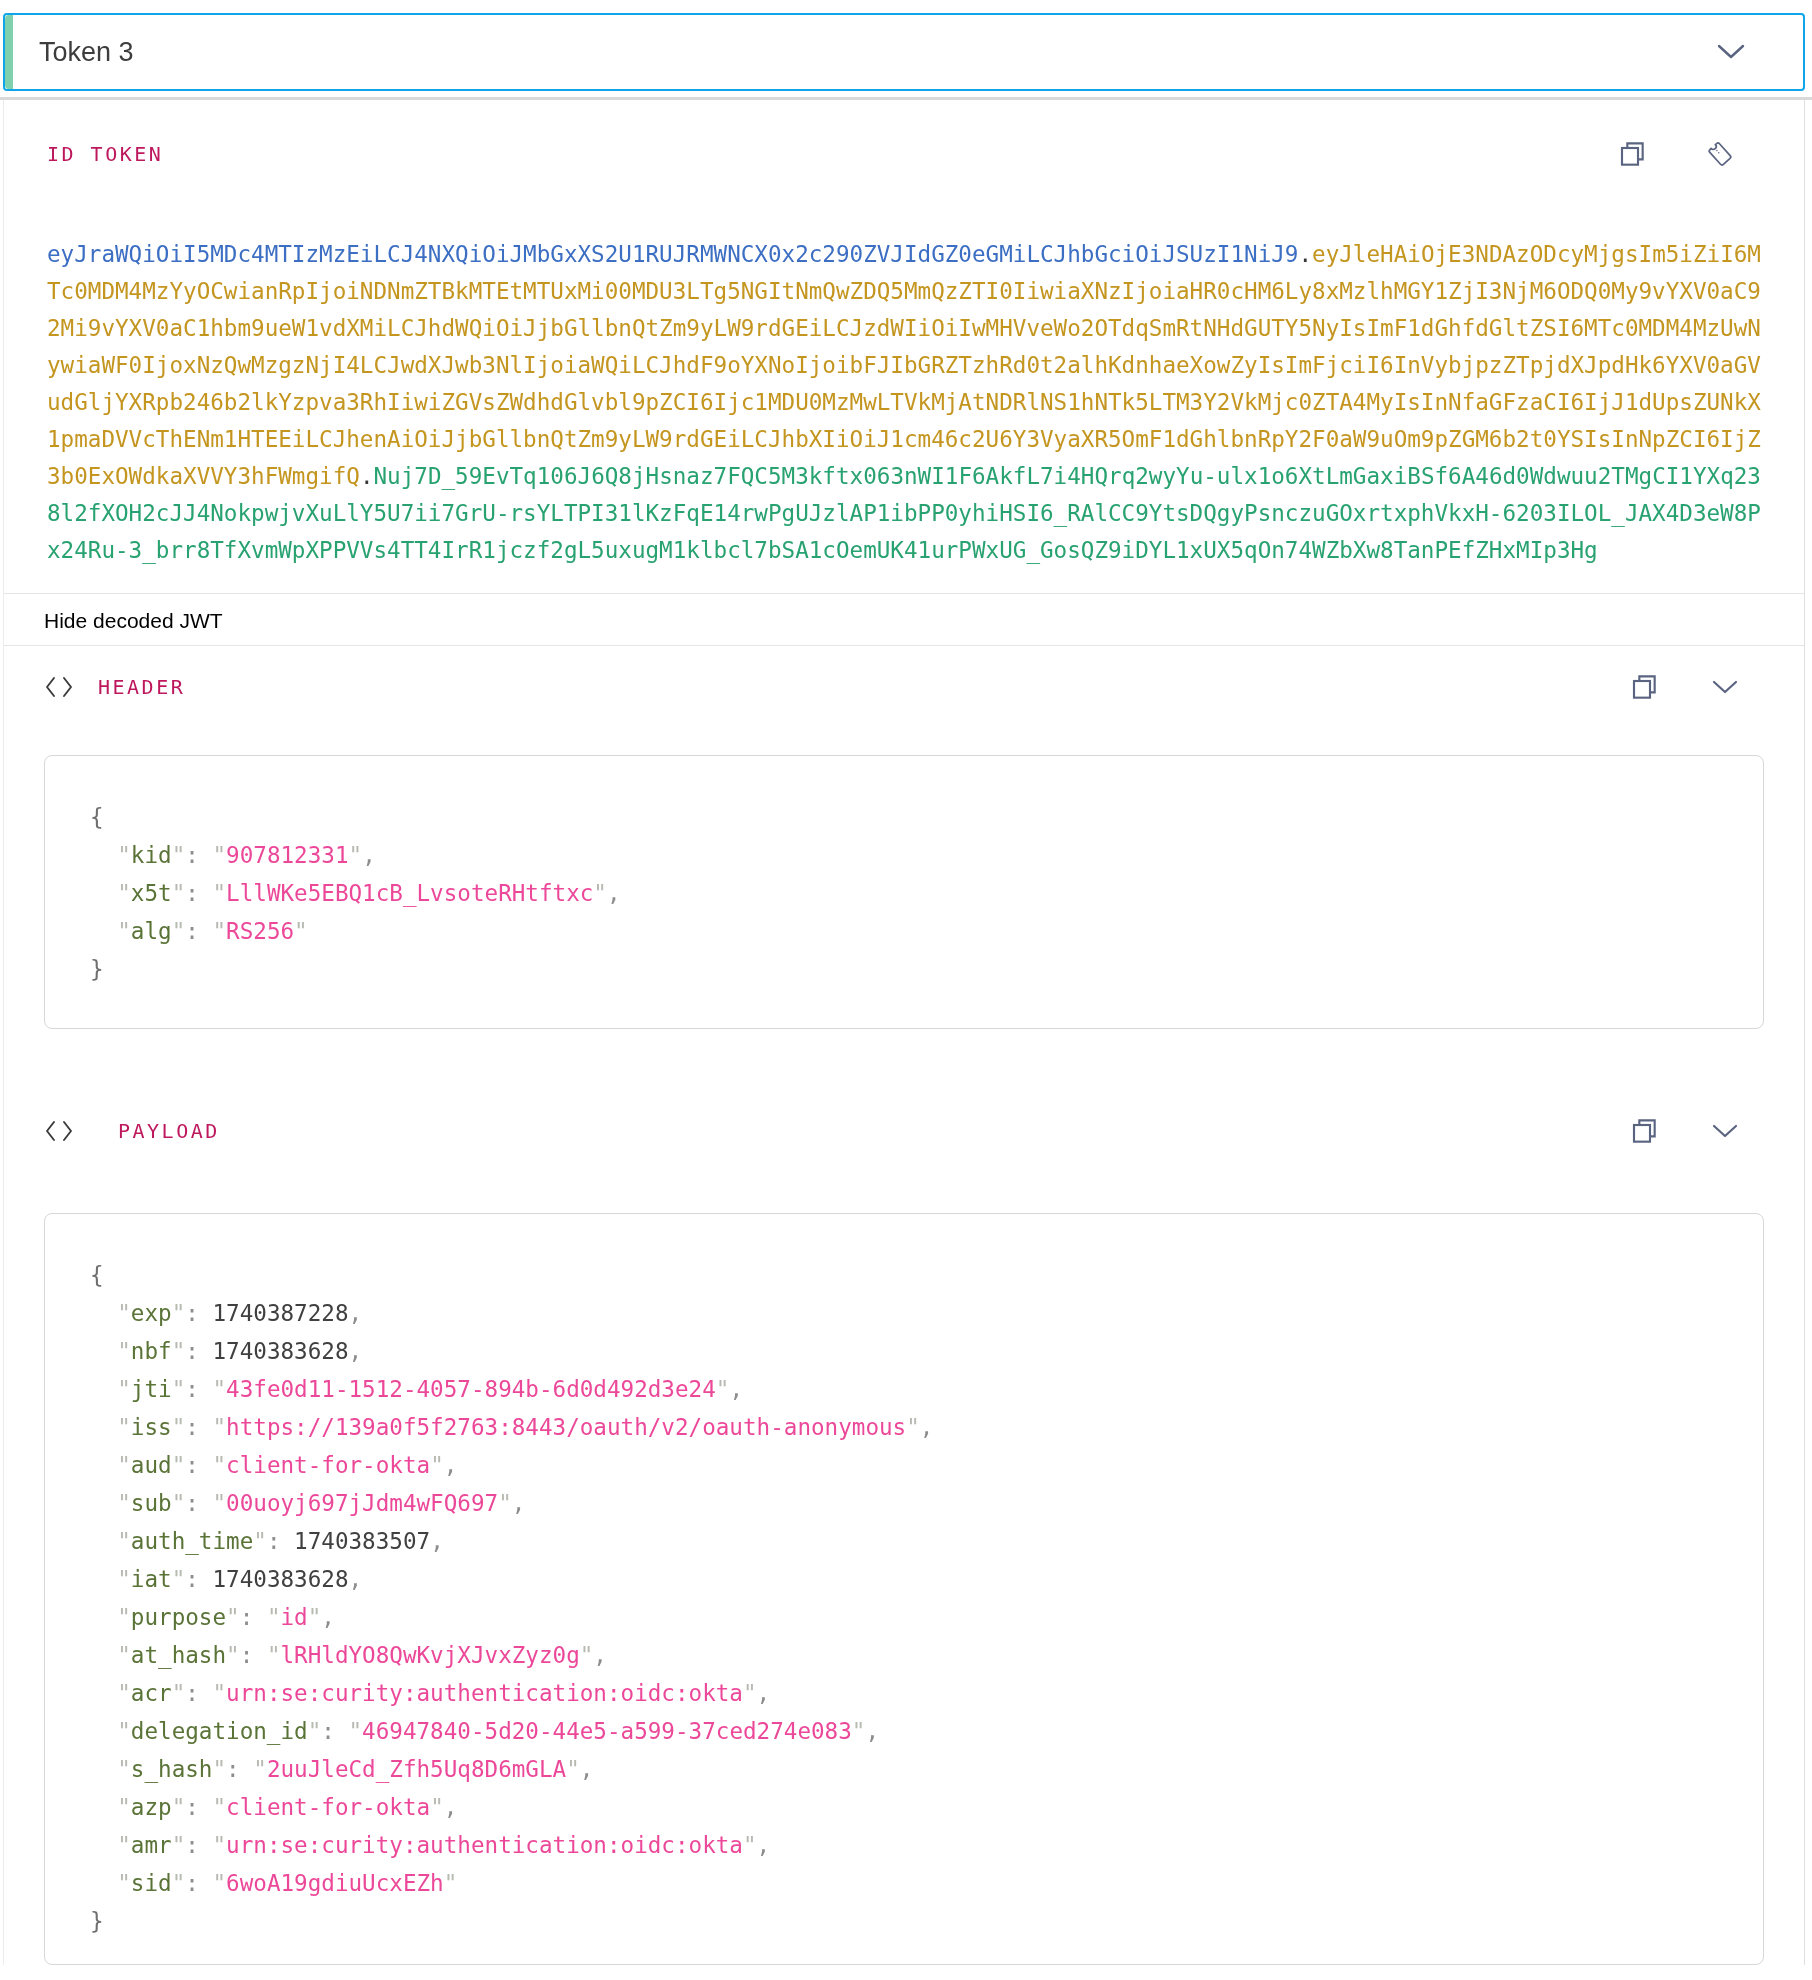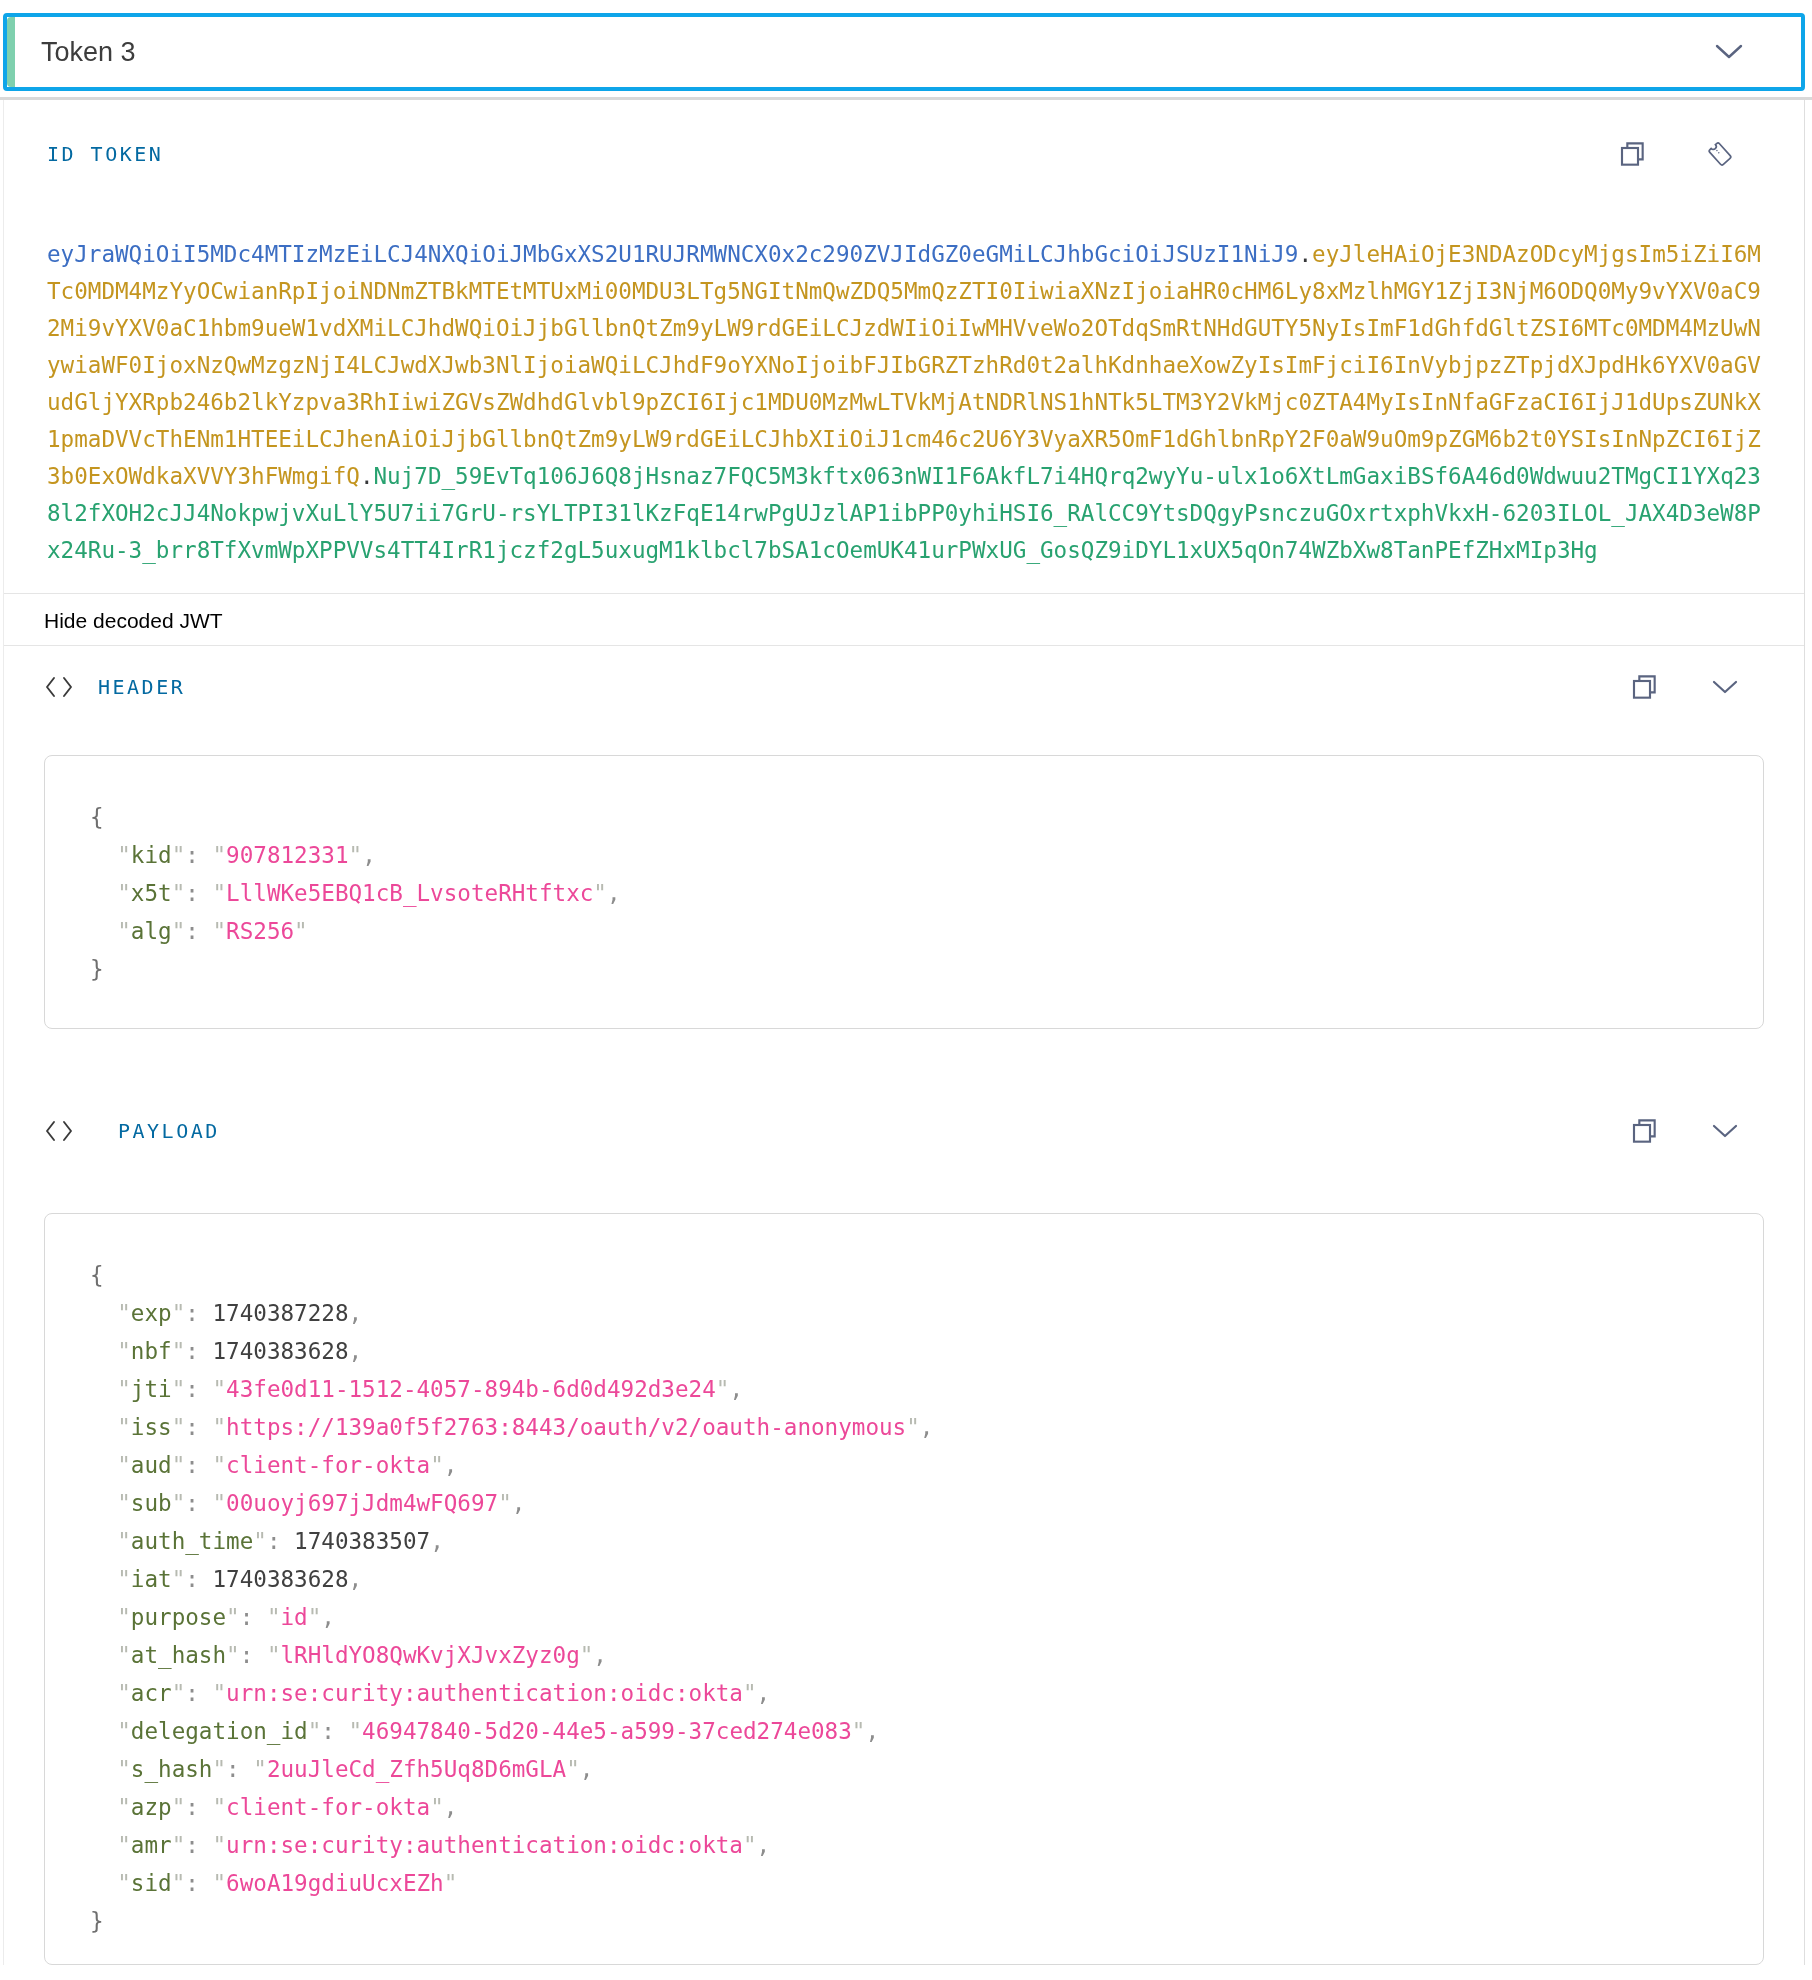--- a/index.html
+++ b/index.html
@@ -5,40 +5,40 @@
   html,body{margin:0;padding:0;}
   body{
     width:1812px;height:1980px;overflow:hidden;background:#ffffff;
     font-family:"Liberation Sans",sans-serif;color:#3a3a3a;
   }
   .mono{font-family:"DejaVu Sans Mono",monospace;}
 
   
   .token-header{
     margin:13px 7px 0 3px;height:78px;box-sizing:border-box;
-    border:4px solid #0ea5e9;border-radius:4px;
+    border:2px solid #0ea5e9;border-radius:4px;
     display:flex;align-items:center;position:relative;background:#fff;
   }
   .accent-bar{
     width:8px;height:100%;background:#7fd0ae;border-radius:4px 0 0 4px;flex:0 0 auto;
   }
   .token-title{font-size:27px;font-weight:500;color:#3d3d3d;margin-left:26px;}
   .token-header .chev{margin-left:auto;margin-right:58px;cursor:pointer;}
 
   .top-divider{height:3px;background:#d9d9d9;margin-top:6px;}
 
   
   .main-card{
     margin:0 7px 0 3px;border-left:1px solid #ececec;border-right:1px solid #dedede;
     background:#fff;min-height:1850px;box-sizing:border-box;
   }
 
   .idtoken-row{display:flex;align-items:center;padding:36px 66px 0 43px;}
   .sec-label{
-    font-family:"DejaVu Sans Mono",monospace;font-size:20px;letter-spacing:2.5px;color:#0369a1;
+    font-family:"DejaVu Sans Mono",monospace;font-size:20px;letter-spacing:2.5px;color:#be185d;
   }
   .row-icons{margin-left:auto;display:flex;align-items:center;gap:54px;}
   .icon-btn{cursor:pointer;display:inline-flex;align-items:center;justify-content:center;}
 
   
   .token-text{
     margin:64px 36px 2px 43px;width:1718px;
     font-size:22.6px;line-height:37px;word-break:break-all;
   }
   .tok-header{color:#3c6ec3;}

